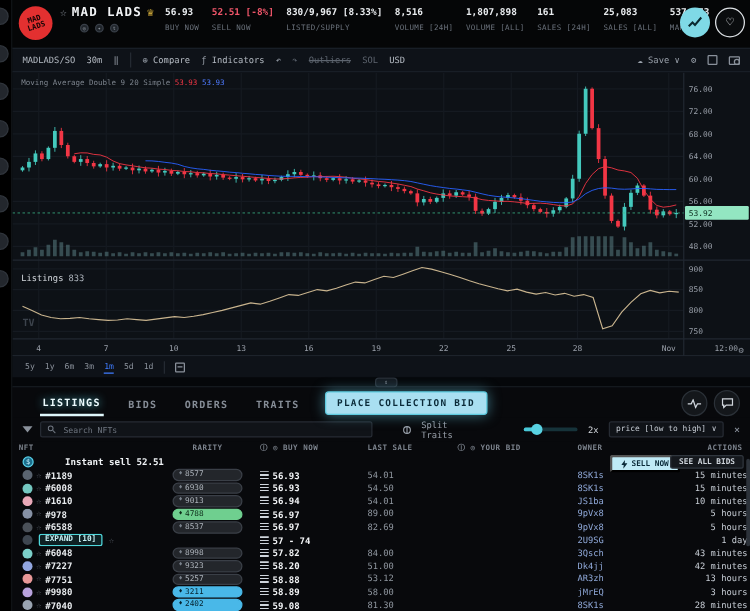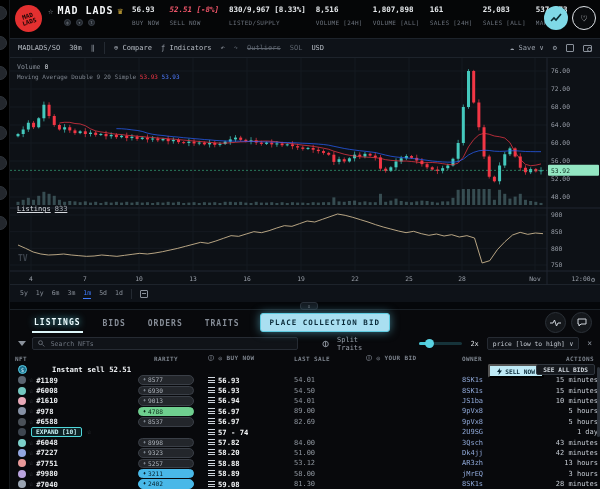--- a/index.html
+++ b/index.html
@@ -15,21 +15,21 @@
   .logo span{display:block;transform:rotate(-18deg);color:#120404;font-size:6px;font-weight:bold;line-height:6px;text-align:center;}
   .title-block{position:absolute;left:38px;top:5px;}
   .title-line{display:flex;align-items:center;gap:4px;}
   .star{color:#8b929c;font-size:9px;}
   .coll-title{color:#f2f4f6;font-weight:bold;font-size:10px;letter-spacing:1px;}
   .crown{color:#d8b13c;font-size:9px;}
   .socials{display:flex;gap:5px;margin-top:3px;margin-left:16px;}
   .soc{width:7px;height:7px;border-radius:50%;background:#20252b;border:1px solid #3a4049;color:#9aa1ab;font-size:4px;line-height:6px;text-align:center;}
   .stats{position:absolute;left:122px;top:5px;display:flex;gap:10px;}
   .stat .v{color:#e8ebee;font-weight:bold;font-size:7.5px;white-space:nowrap;}
-  .stat .v.neg{color:#f0566a;font-style:italic;}
+  .stat .v.neg{color:#f0566a;}
   .stat .l{color:#6b727c;font-size:6px;margin-top:5px;white-space:nowrap;letter-spacing:.3px;}
   .hdr-btn{position:absolute;top:6px;width:24px;height:24px;border-radius:50%;display:flex;align-items:center;justify-content:center;}
   .hdr-btn.trend{right:32px;background:#7fd9e6;}
   .hdr-btn.fav{right:4px;background:#0a0c0e;border:1.5px solid #dfe3e7;color:#dfe3e7;font-size:10px;}
   
   .tvbar{height:20px;flex:0 0 20px;background:#0e1218;border-top:1px solid #1d232b;border-bottom:1px solid #1d232b;display:flex;align-items:center;font-size:7px;color:#b6bcc4;gap:9px;padding:0 8px;}
   .tvbar .sep{width:1px;height:12px;background:#242a32;}
   .tvbar .dim{color:#5d646e;}
   .tvbar .strike{color:#5d646e;text-decoration:line-through;}
   .tvbar .right{margin-left:auto;display:flex;align-items:center;gap:9px;color:#9aa1ab;}
@@ -42,21 +42,21 @@
   .chart svg{position:absolute;left:0;top:0;}
   .legend{position:absolute;left:7px;top:3px;z-index:3;pointer-events:none;}
   .lg1{font-size:7.5px;color:#dfe3e8;white-space:nowrap;}
   .lg1 .dot{color:#2fbfae;font-size:7px;}
   .lg1 .ohlc{color:#e45a5a;font-size:7px;}
   .lg2{font-size:6.5px;color:#8a919b;margin-top:2px;}
   .lg2 b{color:#cfd4da;font-weight:normal;}
   .lg3{font-size:6px;color:#7d848e;margin-top:2px;white-space:nowrap;}
   .lg3 .ma1{color:#f23645;}
   .lg3 .ma2{color:#4f7bff;}
-  .listings-lg{position:absolute;left:7px;top:147px;z-index:3;font-size:7px;color:#d7dbe0;text-decoration:underline;}
+  .listings-lg{position:absolute;left:7px;top:161px;z-index:3;font-size:7px;color:#d7dbe0;}
   .listings-lg b{font-weight:normal;color:#aeb4bc;margin-left:4px;}
   .tvlogo{position:absolute;left:8px;top:196px;z-index:3;color:#3c434c;font-size:8px;font-weight:bold;}
   
   .tvfoot{height:17px;flex:0 0 17px;background:#0e1218;display:flex;align-items:center;font-size:6.5px;color:#8a919b;padding:0 10px;gap:8px;}
   .range{cursor:pointer;}
   .range.active{color:#3f7cff;border-bottom:1px solid #3f7cff;padding-bottom:1px;}
   .tvfoot .sep{width:1px;height:10px;background:#242a32;}
   .tvfoot .right{margin-left:auto;display:flex;align-items:center;gap:8px;}
   .blue{color:#3f7cff;}
   .cal-ic{width:8px;height:8px;border:1px solid #8a919b;border-radius:1px;position:relative;}
@@ -575,21 +575,20 @@
           <text x="237" y="223" fill="#9aa0aa" text-anchor="middle" font-size="6.3">16</text>
           <text x="291" y="223" fill="#9aa0aa" text-anchor="middle" font-size="6.3">19</text>
           <text x="345" y="223" fill="#9aa0aa" text-anchor="middle" font-size="6.3">22</text>
           <text x="399" y="223" fill="#9aa0aa" text-anchor="middle" font-size="6.3">25</text>
           <text x="452" y="223" fill="#9aa0aa" text-anchor="middle" font-size="6.3">28</text>
           <text x="525" y="223" fill="#9aa0aa" text-anchor="middle" font-size="6.3">Nov</text>
           <text x="571" y="223" fill="#9aa0aa" text-anchor="middle" font-size="6.3">12:00</text>
           <text x="583" y="224" fill="#8a919b" text-anchor="middle" font-size="7">⚙</text>
         </svg>
       <div class="legend">
-        <div class="lg2"><span>Volume</span> <b>0</b></div>
         <div class="lg3"><span>Moving Average Double 9 20 Simple</span> <span class="ma1">53.93</span> <span class="ma2">53.93</span></div>
       </div>
       <div class="listings-lg"><span>Listings</span><b>833</b></div>
       <div class="tvlogo">TV</div>
     </div>
 
     <div class="tvfoot">
       <span id="rangesWrap" style="display:flex;gap:8px;text-align:center;">
           <span class="range">5y</span>
           <span class="range">1y</span>

